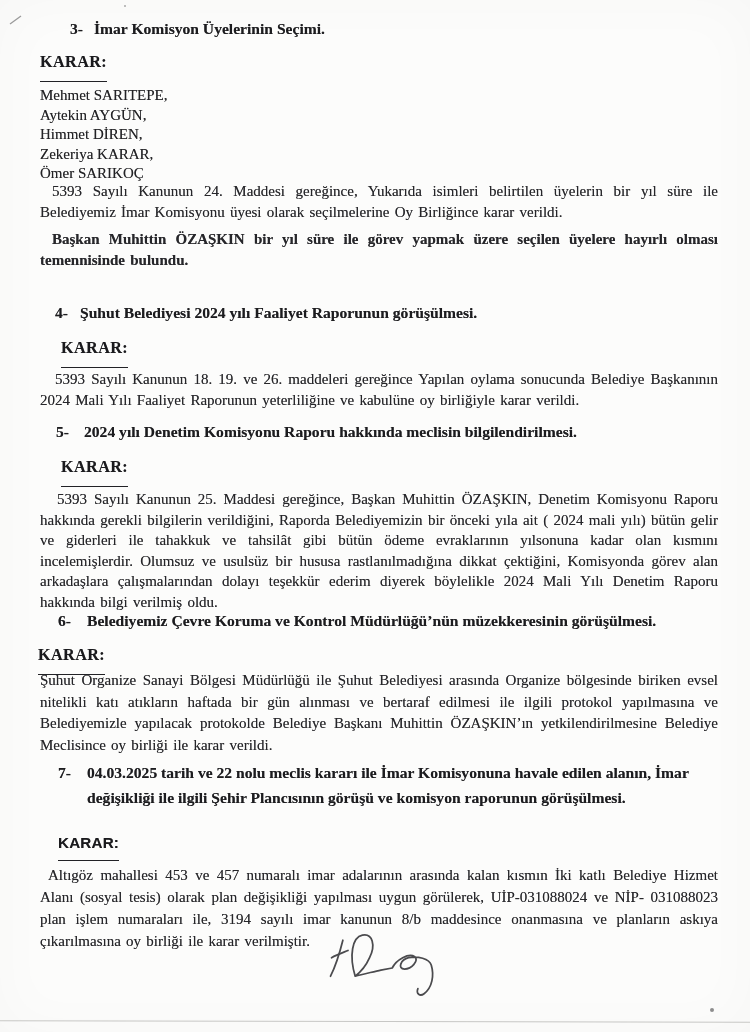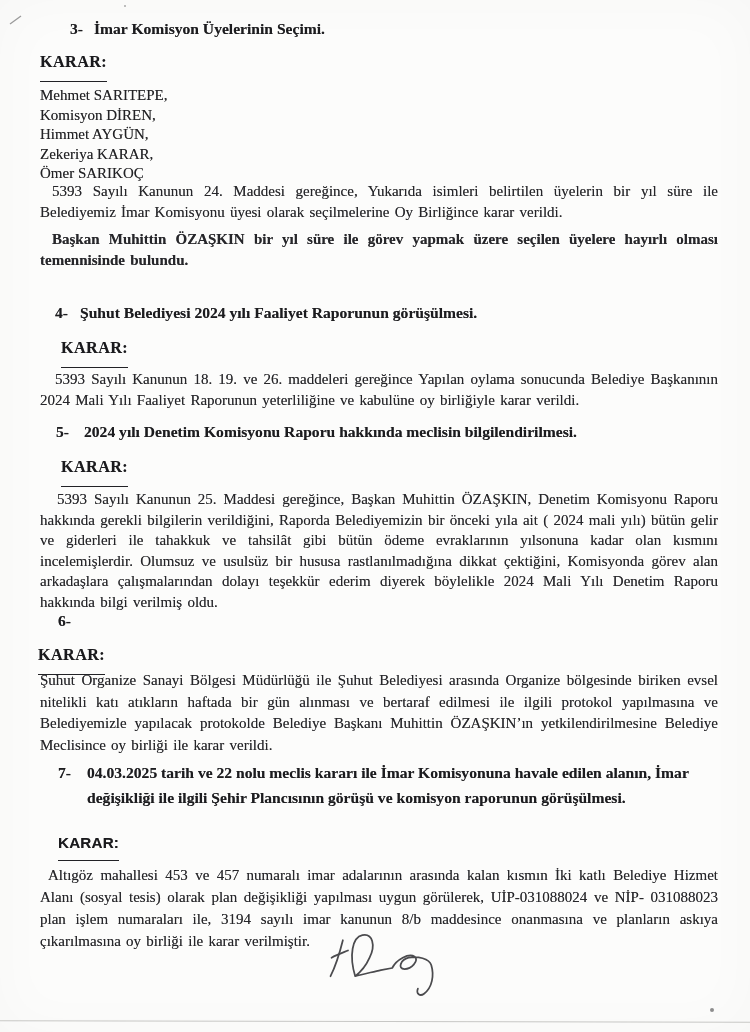--- a/index.html
+++ b/index.html
@@ -100,22 +100,22 @@
   </div>
   <div class="artifact dot-top"></div>
 
   <div class="h h3">
     <span class="num">3-</span>
     <span class="ht">İmar Komisyon Üyelerinin Seçimi.</span>
   </div>
   <div class="karar k1">KARAR:</div>
   <div class="members">
     <div class="member">Mehmet SARITEPE,</div>
-    <div class="member">Komisyon DİREN,</div>
-    <div class="member">Himmet AYGÜN,</div>
+    <div class="member">Aytekin AYGÜN,</div>
+    <div class="member">Himmet DİREN,</div>
     <div class="member">Zekeriya KARAR,</div>
     <div class="member">Ömer SARIKOÇ</div>
   </div>
   <p class="para p1">5393 Sayılı Kanunun 24. Maddesi gereğince, Yukarıda isimleri belirtilen üyelerin bir yıl süre ile Belediyemiz İmar Komisyonu üyesi olarak seçilmelerine Oy Birliğince karar verildi.</p>
   <p class="para p2">Başkan Muhittin ÖZAŞKIN bir yıl süre ile görev yapmak üzere seçilen üyelere hayırlı olması temennisinde bulundu.</p>
 
   <div class="h h4">
     <span class="num">4-</span>
     <span class="ht">Şuhut Belediyesi 2024 yılı Faaliyet Raporunun görüşülmesi.</span>
   </div>
@@ -124,20 +124,21 @@
 
   <div class="h h5">
     <span class="num">5-</span>
     <span class="ht">2024 yılı Denetim Komisyonu Raporu hakkında meclisin bilgilendirilmesi.</span>
   </div>
   <div class="karar k3">KARAR:</div>
   <p class="para p4">5393 Sayılı Kanunun 25. Maddesi gereğince, Başkan Muhittin ÖZAŞKIN, Denetim Komisyonu Raporu hakkında gerekli bilgilerin verildiğini, Raporda Belediyemizin bir önceki yıla ait ( 2024 mali yılı) bütün gelir ve giderleri ile tahakkuk ve tahsilât gibi bütün ödeme evraklarının yılsonuna kadar olan kısmını incelemişlerdir. Olumsuz ve usulsüz bir hususa rastlanılmadığına dikkat çektiğini, Komisyonda görev alan arkadaşlara çalışmalarından dolayı teşekkür ederim diyerek böylelikle 2024 Mali Yılı Denetim Raporu hakkında bilgi verilmiş oldu.</p>
 
   <div class="h h6">
     <span class="num">6-</span>
+    <span class="ht">Belediyemiz Çevre Koruma ve Kontrol Müdürlüğü’nün müzekkeresinin görüşülmesi.</span>
   </div>
   <div class="karar k4">KARAR:</div>
   <p class="para p5">Şuhut Organize Sanayi Bölgesi Müdürlüğü ile Şuhut Belediyesi arasında Organize bölgesinde biriken evsel nitelikli katı atıkların haftada bir gün alınması ve bertaraf edilmesi ile ilgili protokol yapılmasına ve Belediyemizle yapılacak protokolde Belediye Başkanı Muhittin ÖZAŞKIN’ın yetkilendirilmesine Belediye Meclisince oy birliği ile karar verildi.</p>
 
   <div class="h h7">
     <span class="num">7-</span>
     <span class="ht">04.03.2025 tarih ve 22 nolu meclis kararı ile İmar Komisyonuna havale edilen alanın, İmar değişikliği ile ilgili Şehir Plancısının görüşü ve komisyon raporunun görüşülmesi.</span>
   </div>
   <div class="karar k5">KARAR:</div>
   <p class="para p6">Altıgöz mahallesi 453 ve 457 numaralı imar adalarının arasında kalan kısmın İki katlı Belediye Hizmet Alanı (sosyal tesis) olarak plan değişikliği yapılması uygun görülerek, UİP-031088024 ve NİP- 031088023 plan işlem numaraları ile, 3194 sayılı imar kanunun 8/b maddesince onanmasına ve planların askıya çıkarılmasına oy birliği ile karar verilmiştir.</p>

